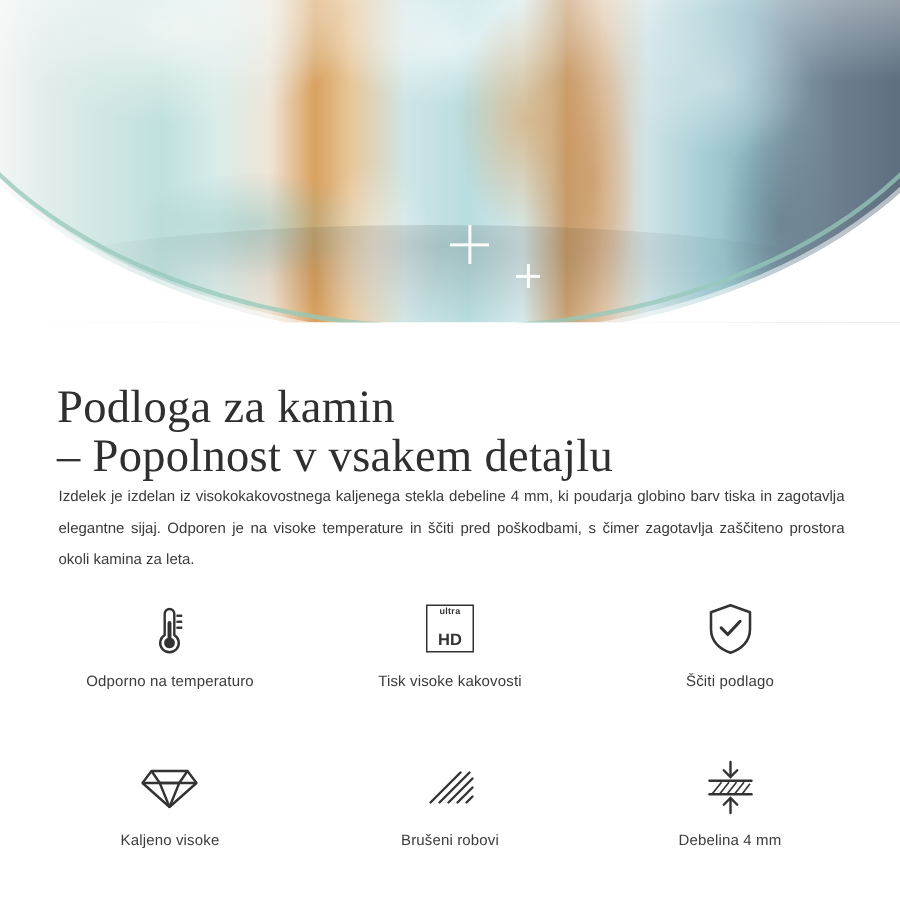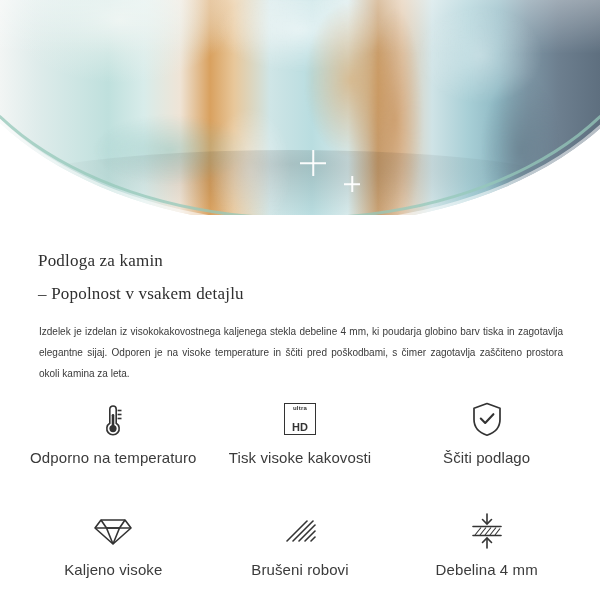--- a/index.html
+++ b/index.html
@@ -121,21 +121,21 @@
   .sparkle::before { left: 50%; top: 0; width: 1.5px; height: 100%; transform: translateX(-50%); }
   .sparkle::after  { top: 50%; left: 0; height: 1.5px; width: 100%; transform: translateY(-50%); }
 
   
   .headline {
     position: absolute;
     left: 38px;
     top: 233px;
     width: 530px;
     font-family: "Liberation Serif", serif;
-    font-size: 17px;
+    font-size: 31px;
     line-height: 33px;
     color: #2f2f2f;
     font-weight: 400;
     letter-spacing: 0.2px;
   }
   .headline .l2 { display: block; }
 
   .body-copy {
     position: absolute;
     left: 39px;
@@ -163,21 +163,21 @@
     align-items: center;
   }
   .feature-icon {
     height: 42px;
     display: flex;
     align-items: center;
     justify-content: center;
   }
   .feature-label {
     margin-top: 9px;
-    font-size: 15px;
+    font-size: 10px;
     color: #3b3b3b;
     text-align: center;
     letter-spacing: 0.1px;
   }
   .uhd-box {
     width: 30px;
     height: 30px;
     border: 1.6px solid #333;
     display: flex;
     flex-direction: column;

